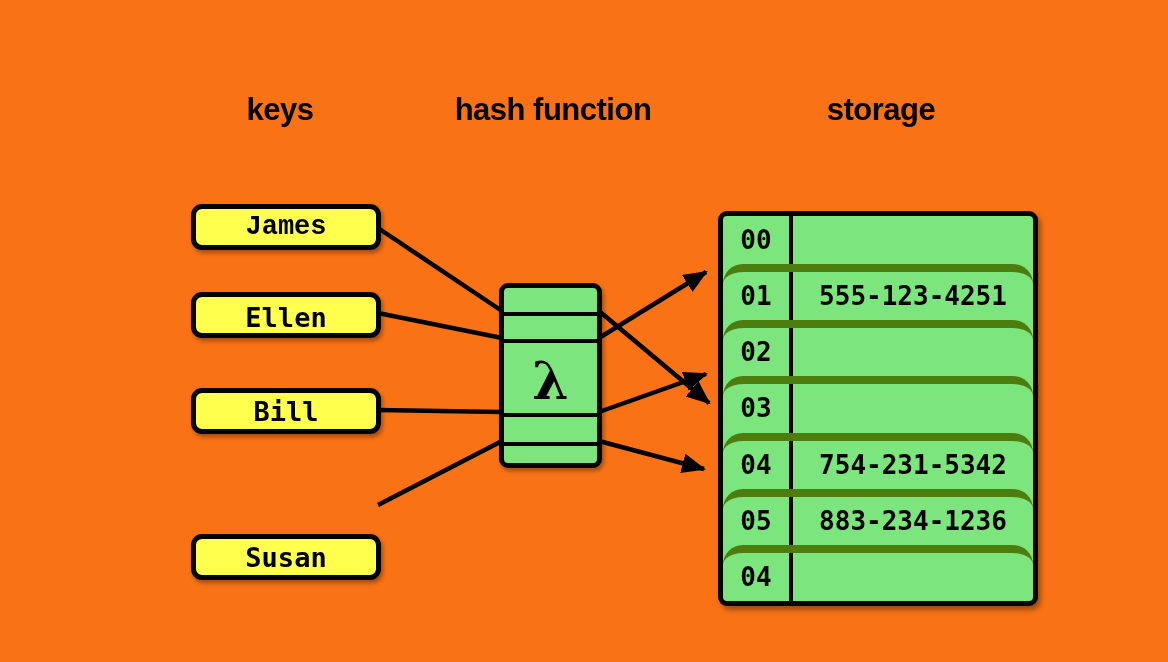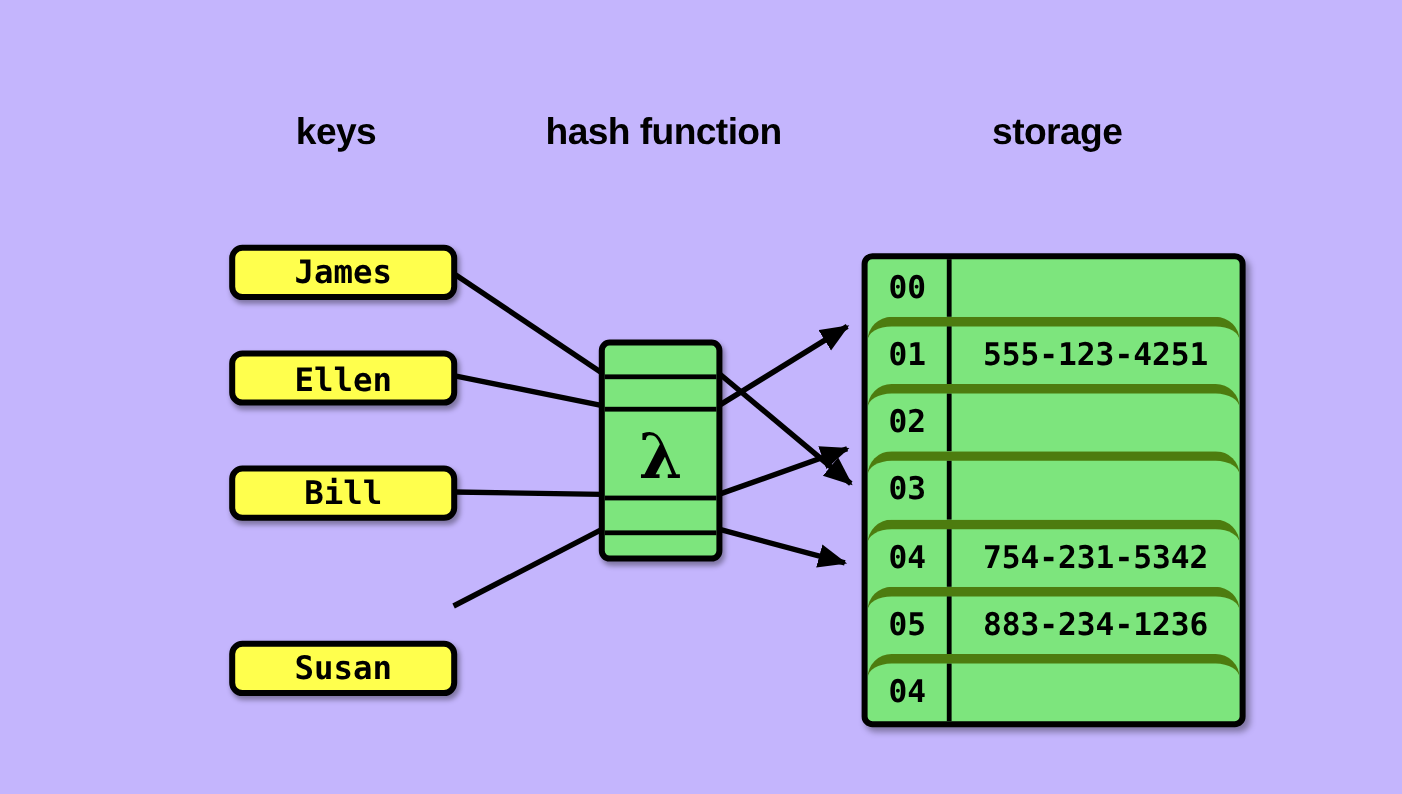--- a/index.html
+++ b/index.html
@@ -1,20 +1,20 @@
 <!DOCTYPE html>
 <html><head>
 <meta charset="utf-8">
 <style>
   html, body { margin: 0; padding: 0; background: #ffffff; }
   .canvas {
     position: relative;
     width: 1168px;
     height: 662px;
-    background: #c4b5fd;
+    background: #f97316;
     font-family: "Liberation Sans", sans-serif;
     overflow: hidden;
   }
   .hdr {
     position: absolute;
     top: 92px;
     font-weight: bold;
     font-size: 31px;
     letter-spacing: -0.5px;
     color: #000;
@@ -36,21 +36,21 @@
     box-sizing: border-box;
     box-shadow: 2px 3px 4px rgba(0,0,0,0.35);
     display: flex;
     align-items: center;
     justify-content: center;
     font-family: "DejaVu Sans Mono", monospace;
     font-weight: bold;
     font-size: 27px;
     color: #000;
   }
-  .key-james { top: 204px; }
+  .key-james { top: 204px; font-family: Liberation Mono, monospace; }
   .key-ellen { top: 292px; align-items: flex-end; }
   .key-bill  { top: 388px; }
   .key-susan { top: 490px; margin-top: 44px; }
 
   .hashbox {
     position: absolute;
     left: 499px;
     top: 283px;
     width: 103px;
     height: 185px;

